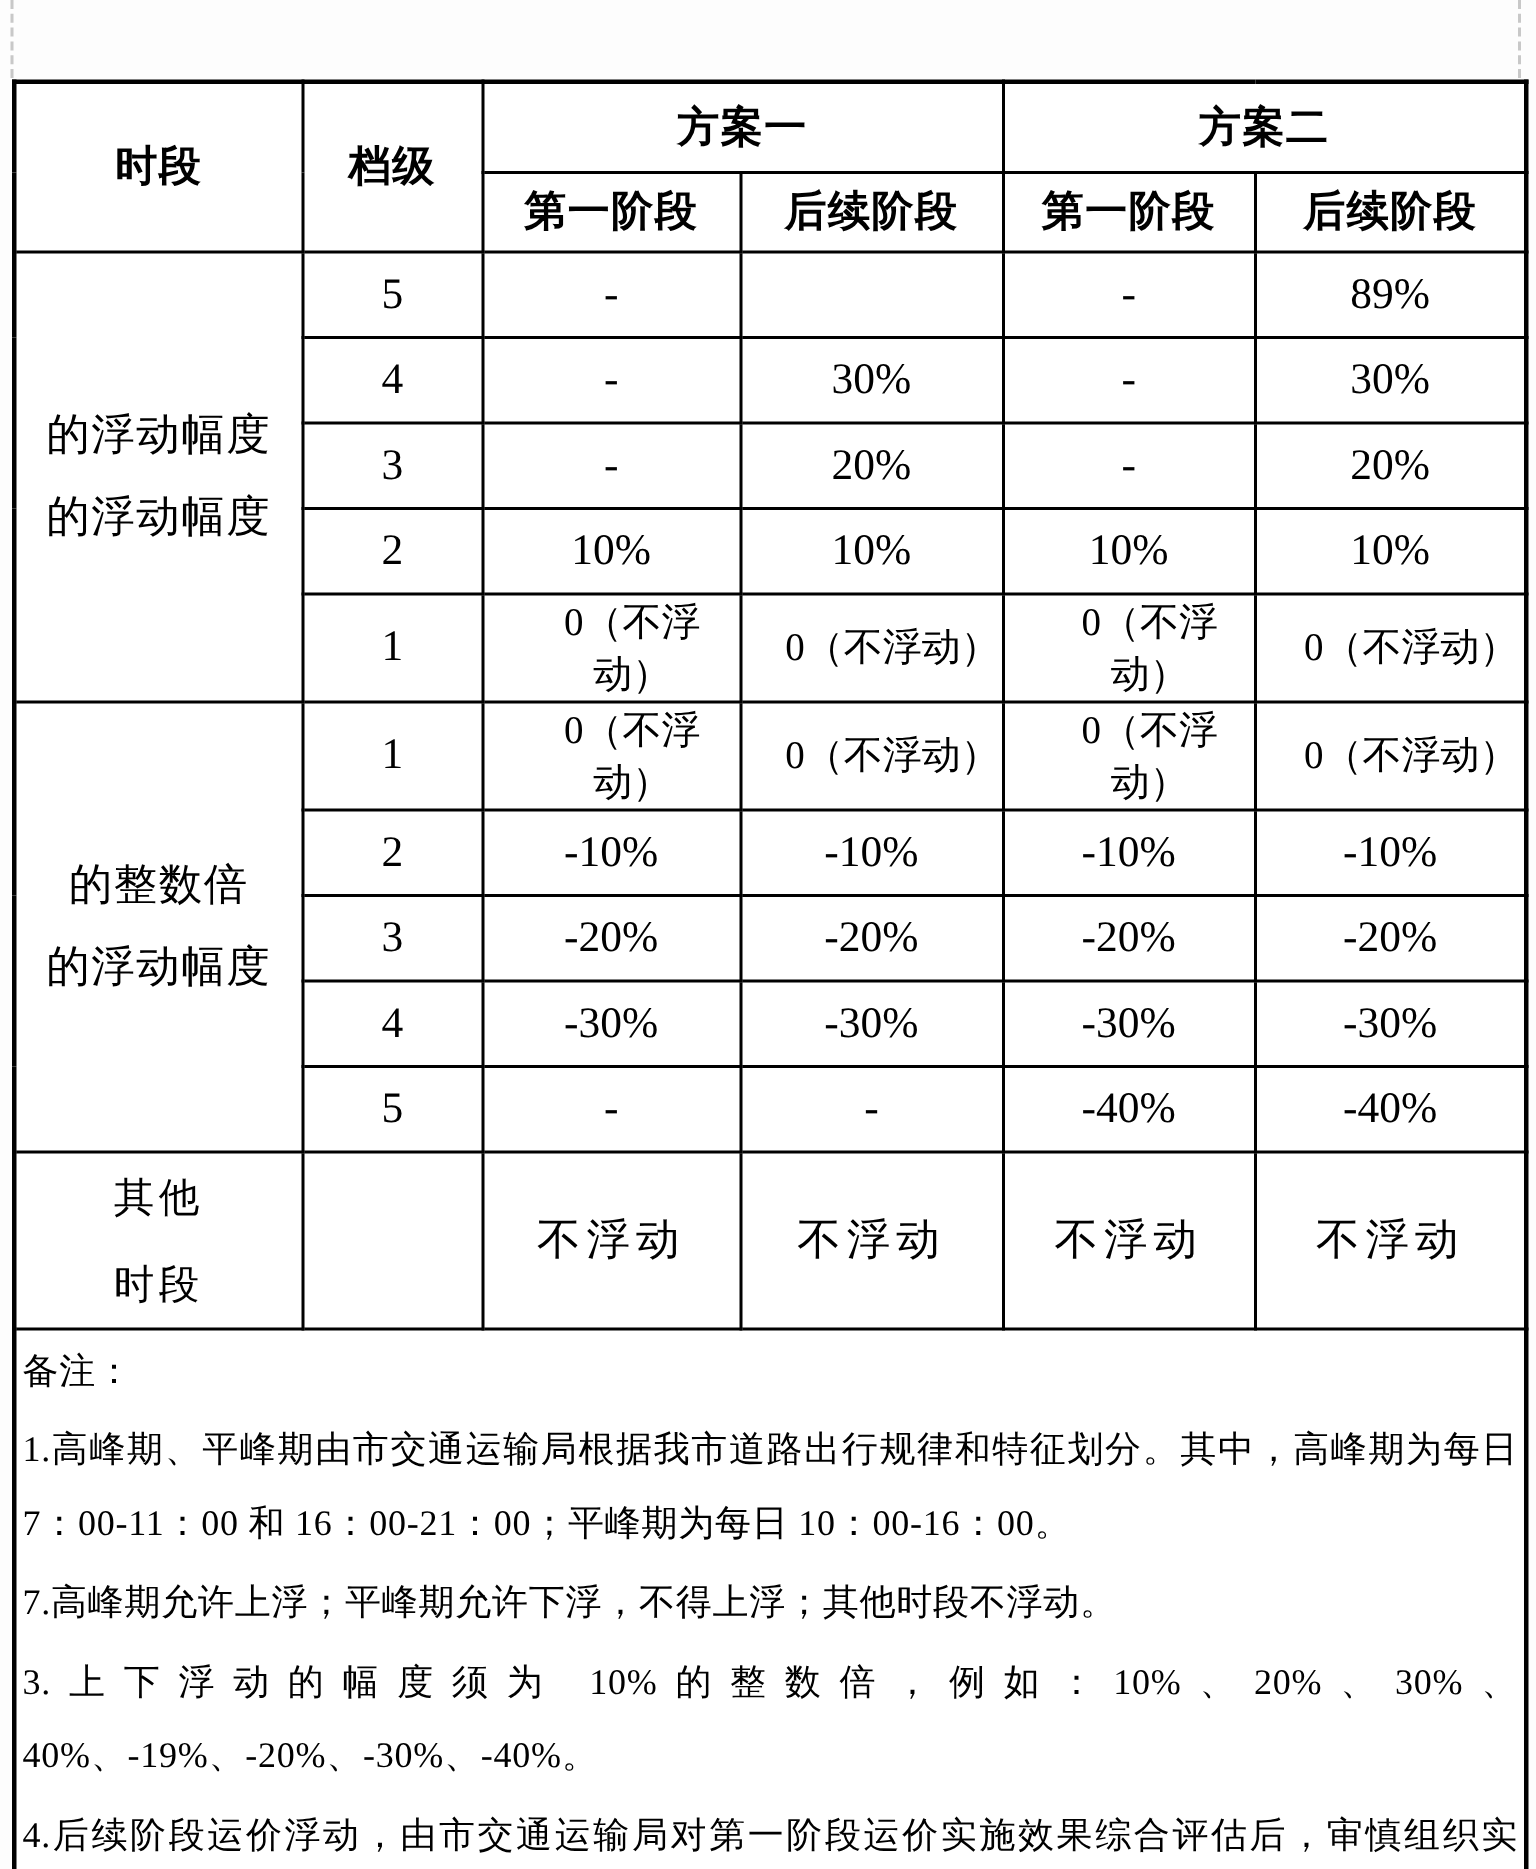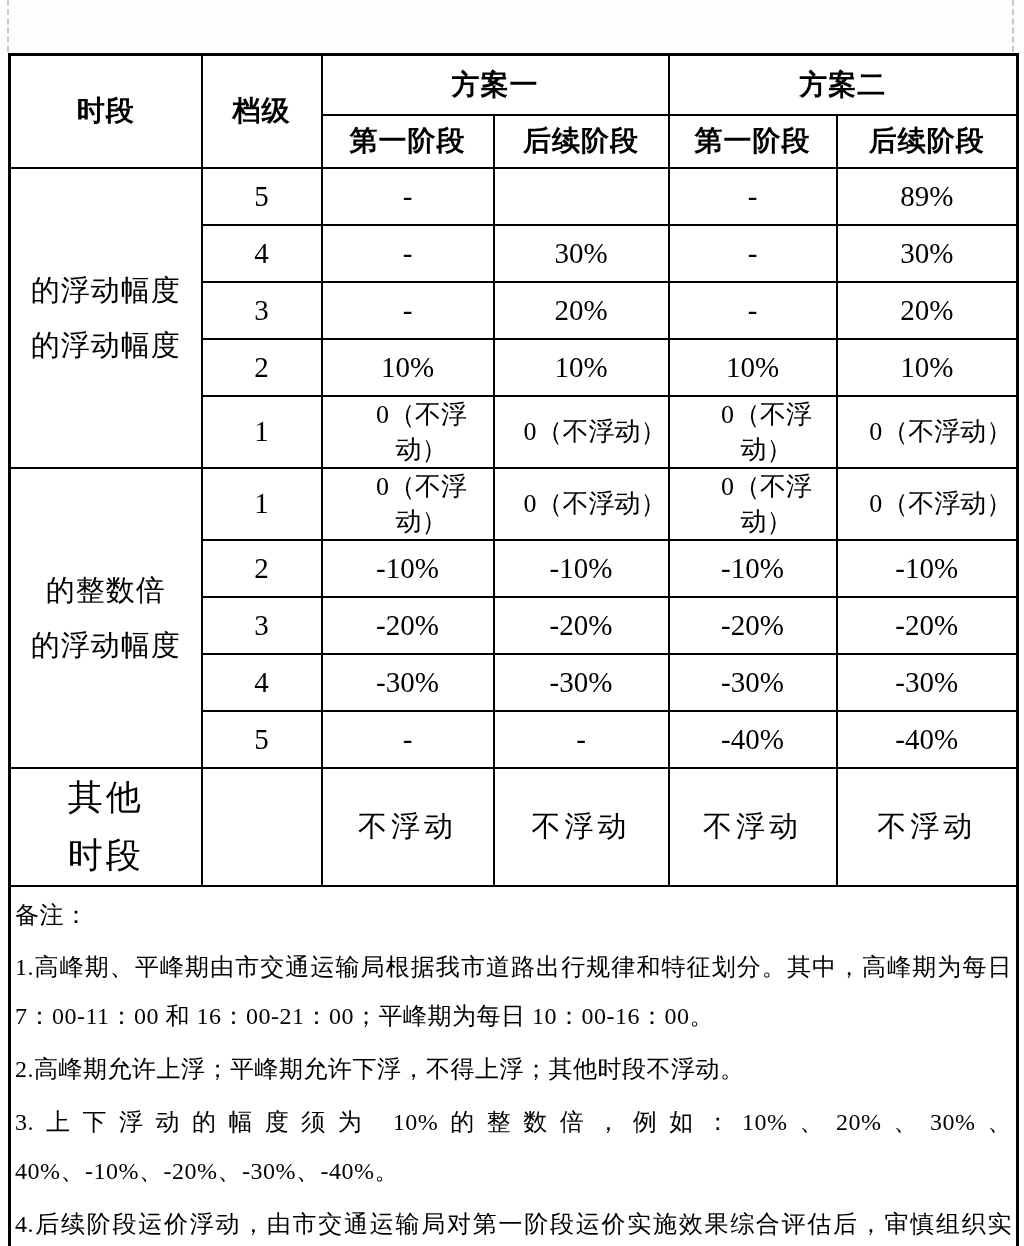--- a/index.html
+++ b/index.html
@@ -52,21 +52,21 @@
   tr.r-data { height: 57px; }
   tr.r-other { height: 115px; }
 
   td.group-label { font-size: 27px; letter-spacing: 1px; }
   td.group-label .lbl-line { display: block; line-height: 55px; }
 
   td.tier-cell { font-size: 30px; }
   td.val { font-size: 28px; }
   td.val.paren { font-size: 26px; letter-spacing: 0; padding-left: 28px; }
 
-  td.other-label .lbl-line { display: block; line-height: 58px; font-size: 35px; letter-spacing: 3px; }
+  td.other-label .lbl-line { display: block; line-height: 58px; font-size: 27px; letter-spacing: 3px; }
   td.nofloat { font-size: 28px; letter-spacing: 4px; }
 
   td.notes-cell {
     border-top: 3px solid #000;
     text-align: left;
     vertical-align: top;
     padding: 10px 8px 0 8px;
   }
   .notes-cell p {
     margin: 4px;
@@ -200,21 +200,21 @@
       <td class="nofloat">不浮动</td>
       <td class="nofloat">不浮动</td>
       <td class="nofloat">不浮动</td>
       <td class="nofloat">不浮动</td>
     </tr>
 
     <tr>
       <td colspan="6" class="notes-cell">
         <p>备注：</p>
         <p>1.高峰期、平峰期由市交通运输局根据我市道路出行规律和特征划分。其中，高峰期为每日 7：00-11：00 和 16：00-21：00；平峰期为每日 10：00-16：00。</p>
-        <p>2.高峰期允许上浮；平峰期允许下浮，不得上浮；其他时段不浮动。</p>
-        <p>3.上下浮动的幅度须为 10%的整数倍，例如：10%、20%、30%、40%、-10%、-20%、-30%、-40%。</p>
+        <p>7.高峰期允许上浮；平峰期允许下浮，不得上浮；其他时段不浮动。</p>
+        <p>3.上下浮动的幅度须为 10%的整数倍，例如：10%、20%、30%、40%、-19%、-20%、-30%、-40%。</p>
         <p>4.后续阶段运价浮动，由市交通运输局对第一阶段运价实施效果综合评估后，审慎组织实施。</p>
       </td>
     </tr>
   </tbody>
     </table>
 
 </div>
 
 </body></html>

